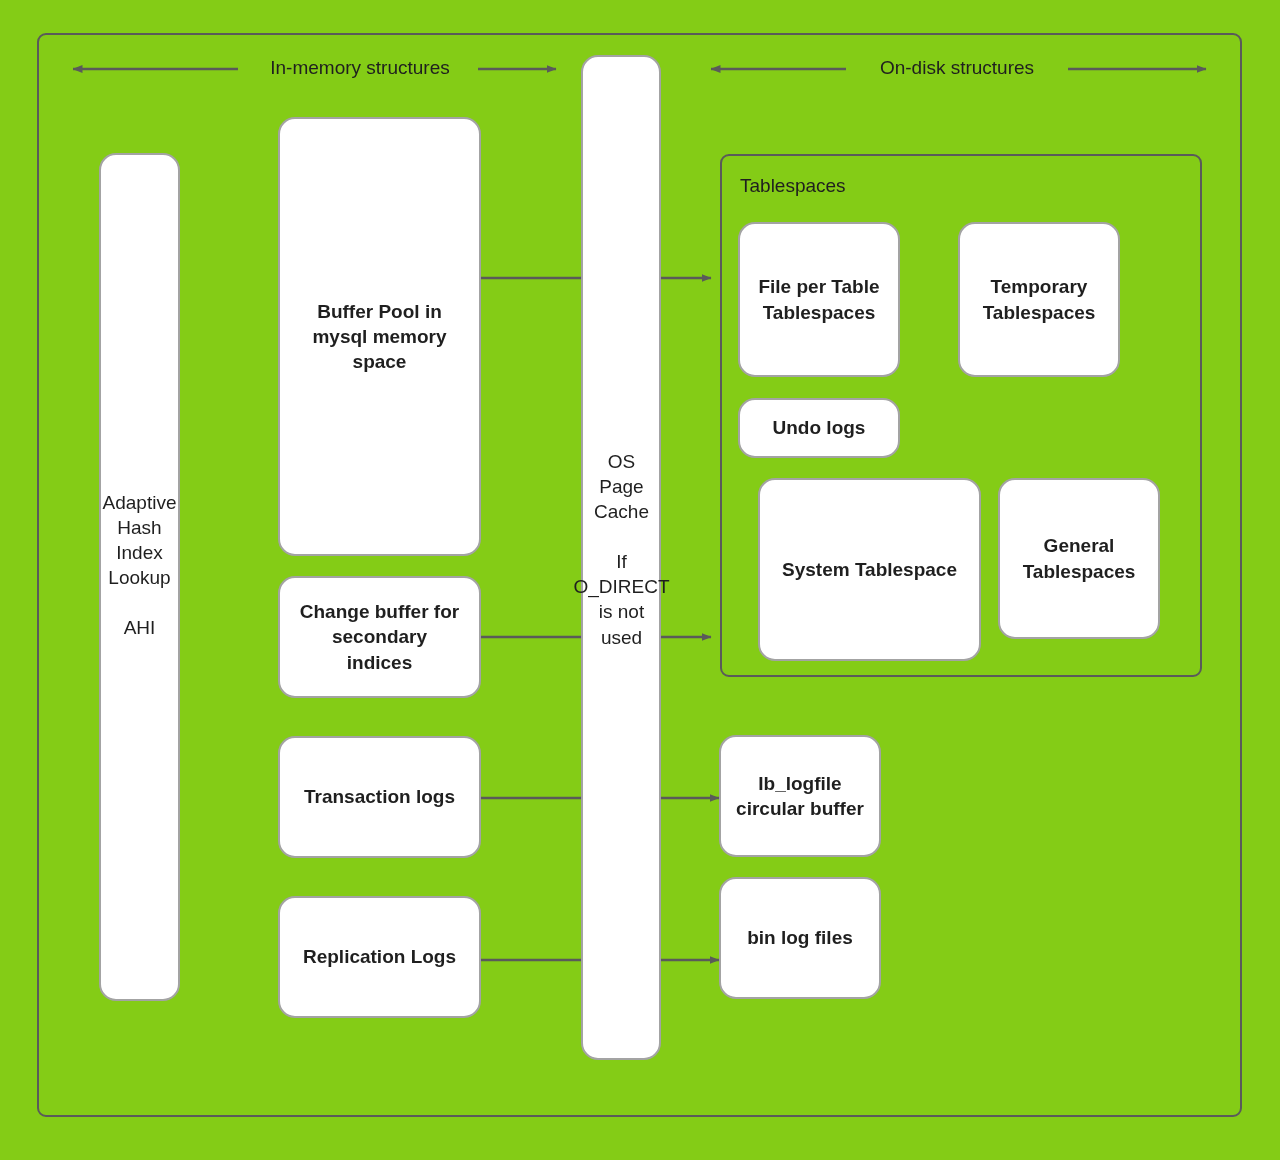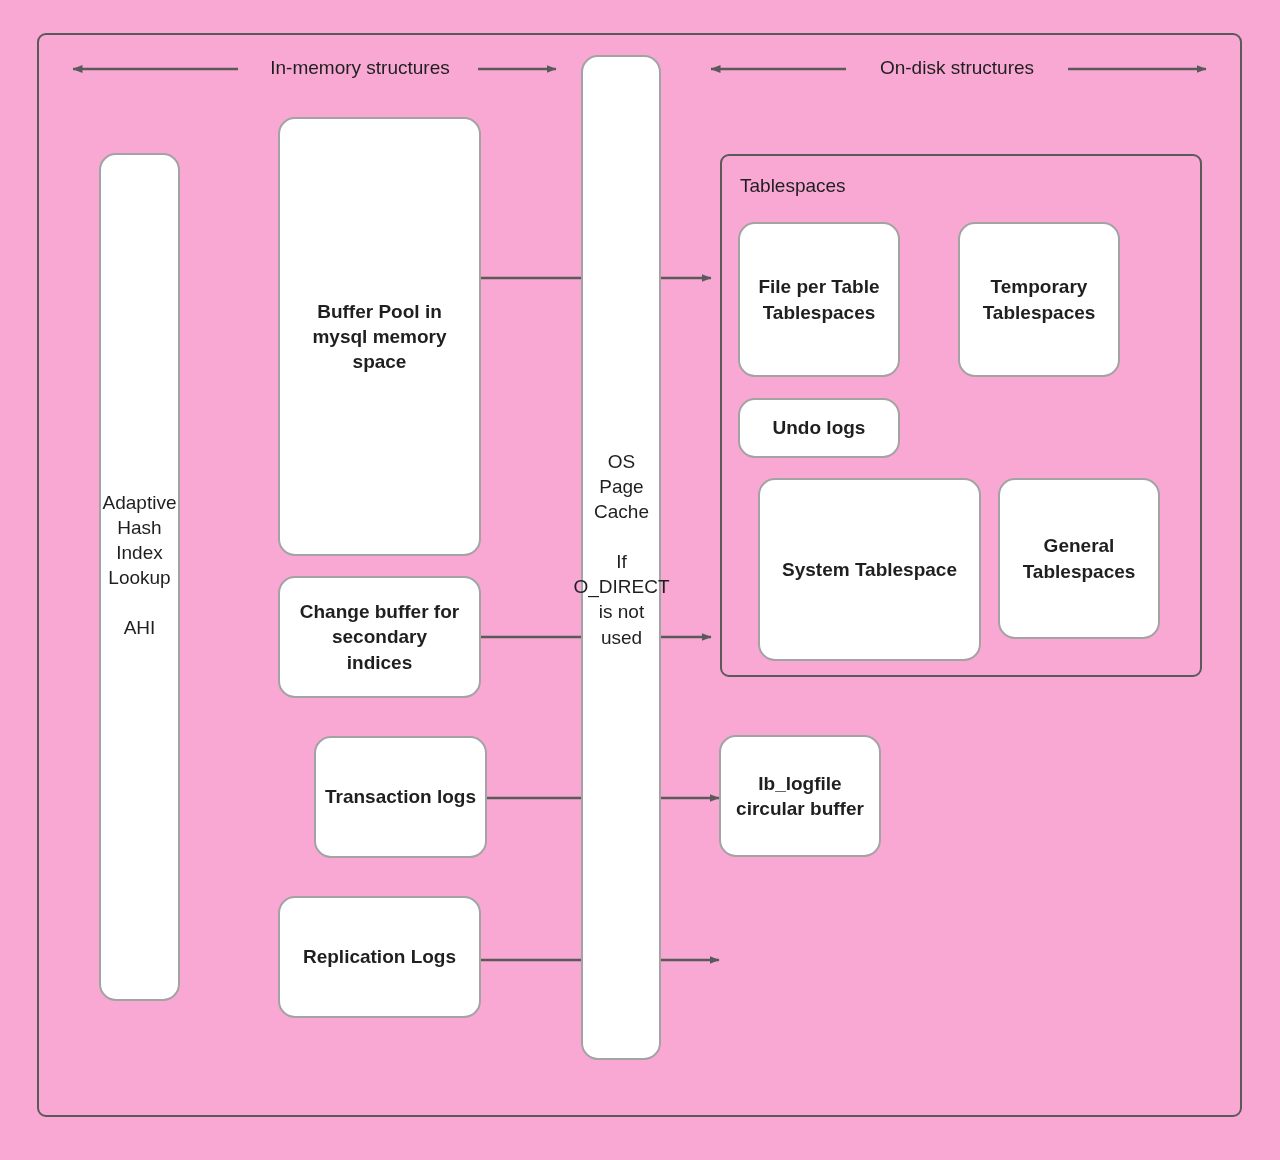--- a/index.html
+++ b/index.html
@@ -7,21 +7,21 @@
     padding: 0;
     background: #ffffff;
   }
   body {
     font-family: "Liberation Sans", sans-serif;
   }
   #canvas {
     position: relative;
     width: 1280px;
     height: 1160px;
-    background: #f9a8d4;
+    background: #84cc16;
     overflow: hidden;
   }
   .box {
     position: absolute;
     box-sizing: border-box;
     border: 2px solid #a3a3a3;
     border-radius: 17px;
     background: #ffffff;
     display: flex;
     align-items: center;
@@ -144,21 +144,21 @@
 AHI</div>
 
   <div class="box" style="left:278px; top:117px; width:203px; height:439px;">Buffer Pool in
 mysql memory
 space</div>
 
   <div class="box" style="left:278px; top:576px; width:203px; height:122px;">Change buffer for
 secondary
 indices</div>
 
-  <div class="box" style="left:278px; top:736px; width:173px; height:122px;margin-left:36px;">Transaction logs</div>
+  <div class="box" style="left:278px; top:736px; width:203px; height:122px;">Transaction logs</div>
 
   <div class="box" style="left:278px; top:896px; width:203px; height:122px;">Replication Logs</div>
 
   <div class="box" style="left:581px; top:55px; width:80px; height:1005px;"></div>
   <div class="overflow-text" style="left:551px; top:449px; width:141px;">OS
 Page
 Cache
 
 If
 O_DIRECT
@@ -177,14 +177,15 @@
   <div class="box" style="left:738px; top:398px; width:162px; height:60px;">Undo logs</div>
 
   <div class="box" style="left:738px; top:478px; width:223px; height:183px;margin-left:20px;">System Tablespace</div>
 
   <div class="box" style="left:998px; top:478px; width:162px; height:161px;">General
 Tablespaces</div>
 
   <div class="box" style="left:719px; top:735px; width:162px; height:122px;">Ib_logfile
 circular buffer</div>
 
+  <div class="box" style="left:719px; top:877px; width:162px; height:122px;">bin log files</div>
 
 </div>
 
 </body></html>

